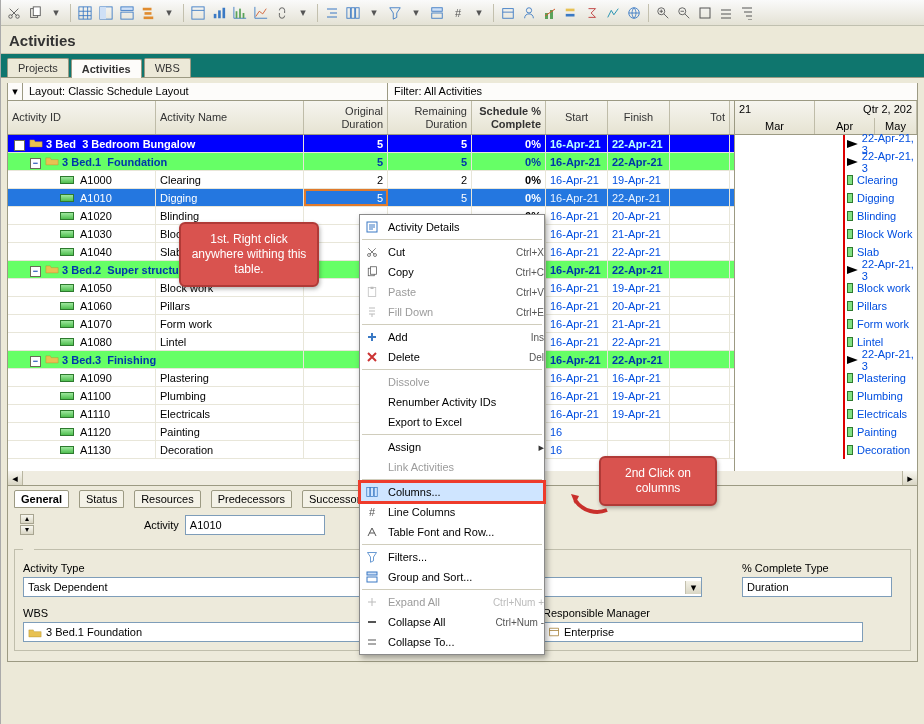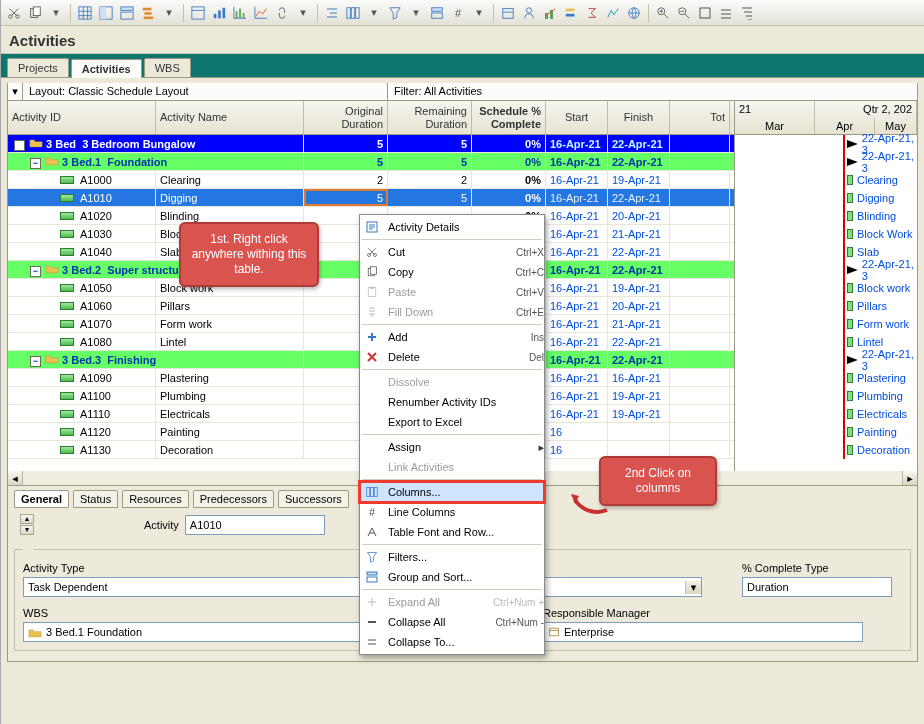--- a/index.html
+++ b/index.html
@@ -75,21 +75,21 @@
   .glabel { color: #004EE0; }
 
   
   .hscroll { height: 15px; border: 1px solid #9c9a83; border-top: none; background: #efece0; display: flex; }
   .hscroll .btn { width: 15px; background: linear-gradient(#f8f7f0,#d9d6c4); border-right: 1px solid #b8b5a0; display: flex; align-items: center; justify-content: center; }
   .hscroll .track { flex: 1; }
   .hscroll .btn:last-child { border-right: none; border-left: 1px solid #b8b5a0; }
 
   
   .details { border: 1px solid #9c9a83; border-top: none; padding: 4px 6px 10px; background: linear-gradient(#edeadb, #edeadb); }
-  .mini-tabs { display: flex; gap: 4px; margin-bottom: 4px; }
+  .mini-tabs { display: flex; gap: 10px; margin-bottom: 4px; }
   .mini-tab { border: 1px solid #9c9a83; padding: 2px 6px; background: #f4f2e7; border-radius: 2px 2px 0 0; }
   .mini-tab.active { background: #fff; font-weight: bold; }
   .arrow-stack { display: inline-flex; flex-direction: column; gap: 1px; margin-left: 6px; vertical-align: middle; }
   .arrow-btn { width: 14px; height: 10px; background: linear-gradient(#f8f7f0,#d9d6c4); border: 1px solid #a8a591; display: flex; align-items: center; justify-content: center; font-size: 8px; line-height: 1; }
   .activity-line { display: flex; align-items: center; margin: 2px 0 8px; }
   .fs { border: 1px solid #c0beac; padding: 12px 8px 8px; margin-top: 14px; position: relative; }
   .fs .legend { position: absolute; top: -8px; left: 8px; background: #edeadb; padding: 0 4px; color: #333; }
   .tbox { background: #fff; border: 1px solid #7e9db9; height: 20px; padding: 2px 4px; display: flex; align-items: center; }
   .combo { background: #fff; border: 1px solid #7e9db9; height: 20px; display: flex; align-items: center; }
   .combo span { flex: 1; padding: 2px 4px; }

